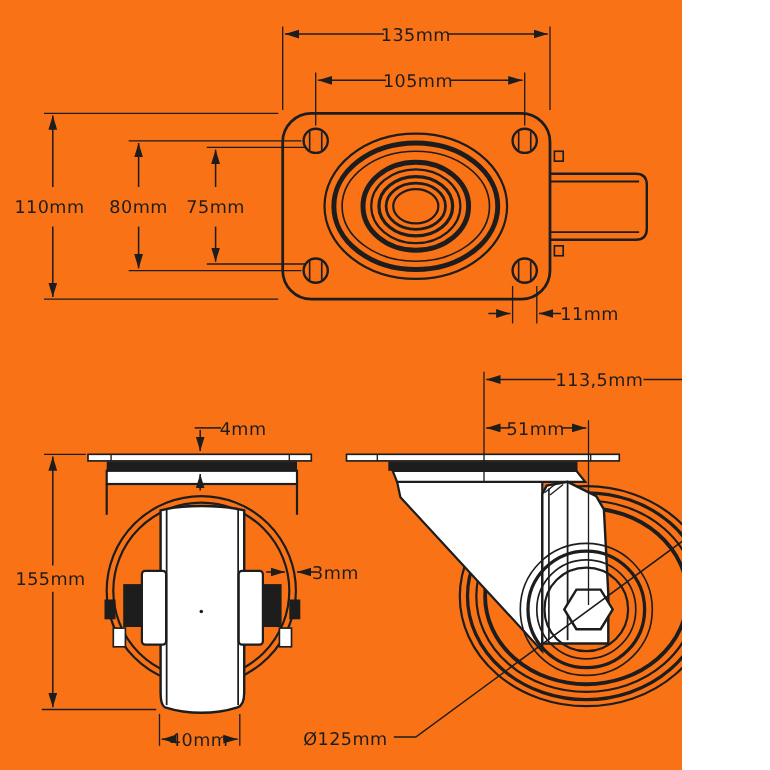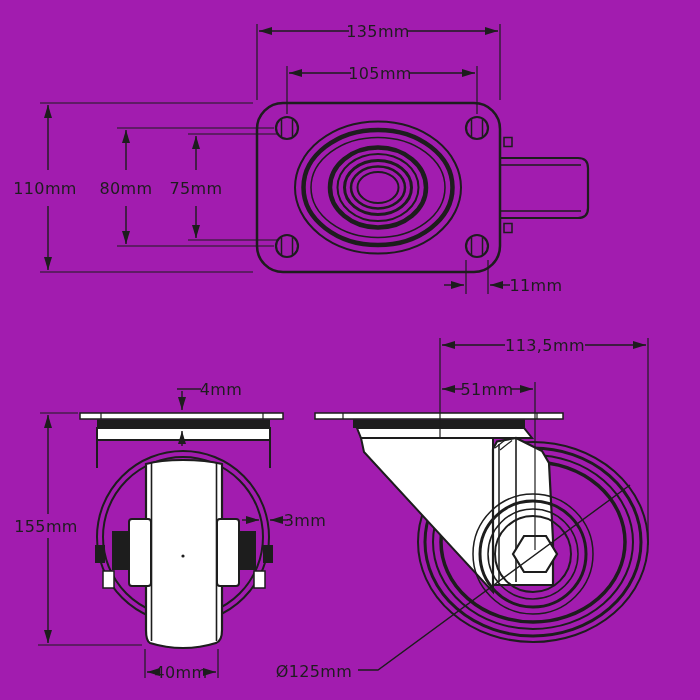--- a/index.html
+++ b/index.html
@@ -1,16 +1,16 @@
 <!DOCTYPE html>
 <html><head>
 <meta charset="utf-8">
 <style>
   html,body{margin:0;padding:0;background:#ffffff;}
-  .stage{width:700px;height:700px;background:#a21caf;position:relative;overflow:hidden;text-decoration:underline;}
+  .stage{width:620px;height:700px;background:#f97316;position:relative;overflow:hidden;text-decoration:underline;}
   svg{display:block;}
   .ln{fill:none;stroke:#1d1d1d;stroke-width:2;}
   .sw15{stroke-width:1.5;}
   .sw16{stroke-width:1.6;}
   .sw22{stroke-width:2.2;}
   .sw25{stroke-width:2.5;}
   .sw3{stroke-width:3;}
   .sw35{stroke-width:3.5;}
   .sw45{stroke-width:4.5;}
   .ext{fill:none;stroke:#1d1d1d;stroke-width:1.2;}

